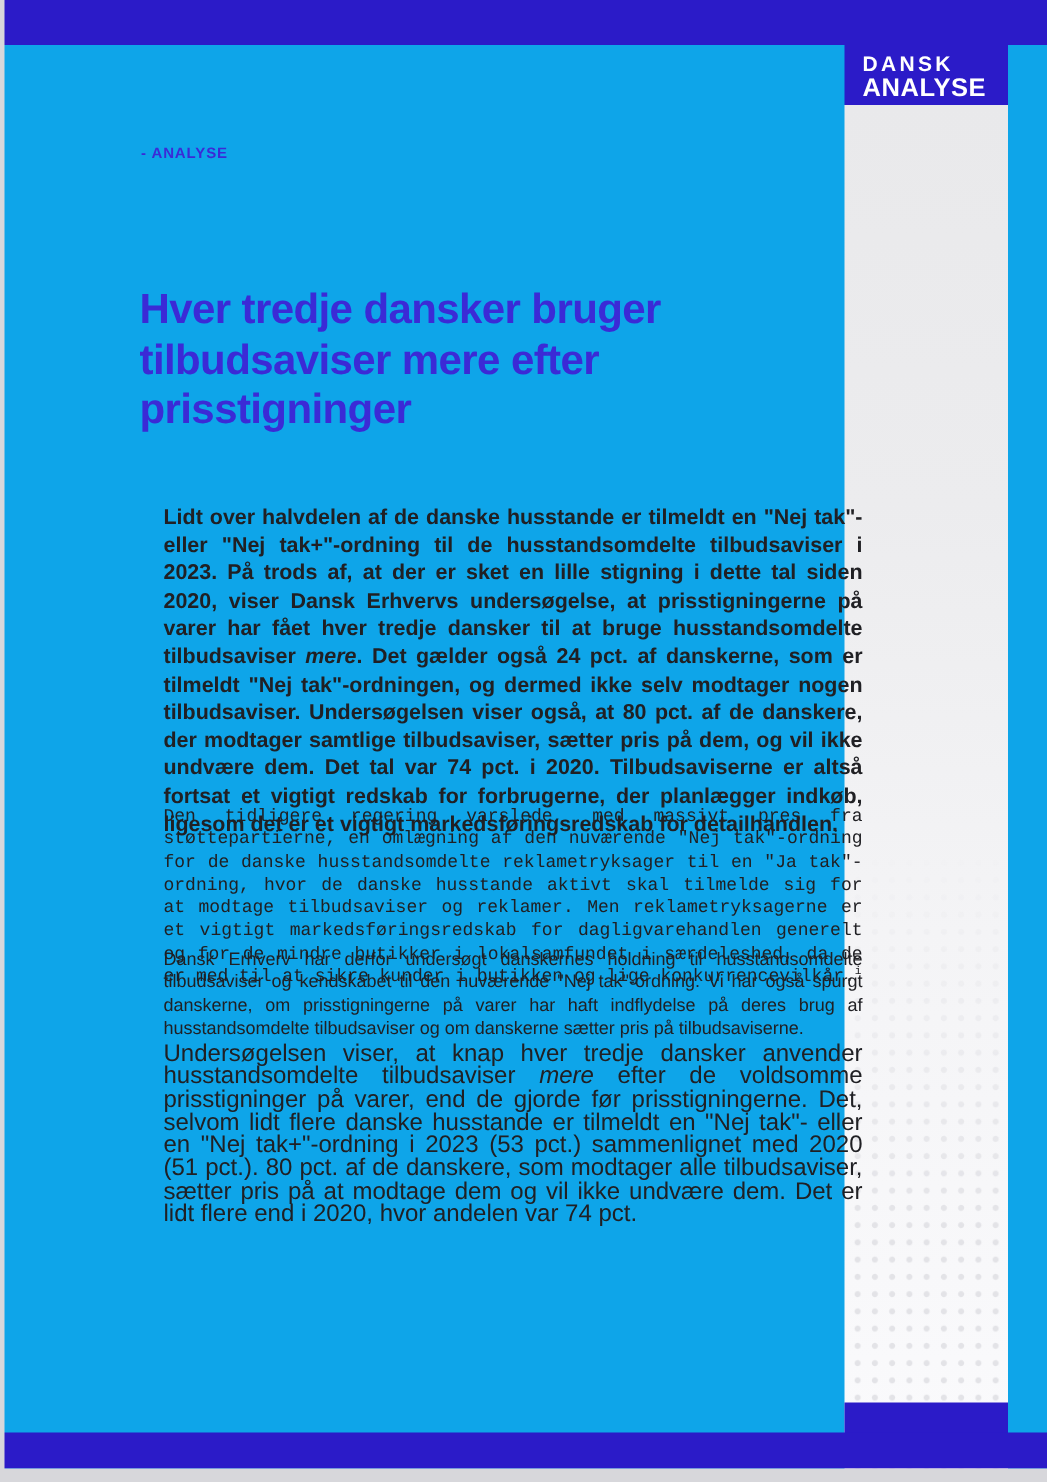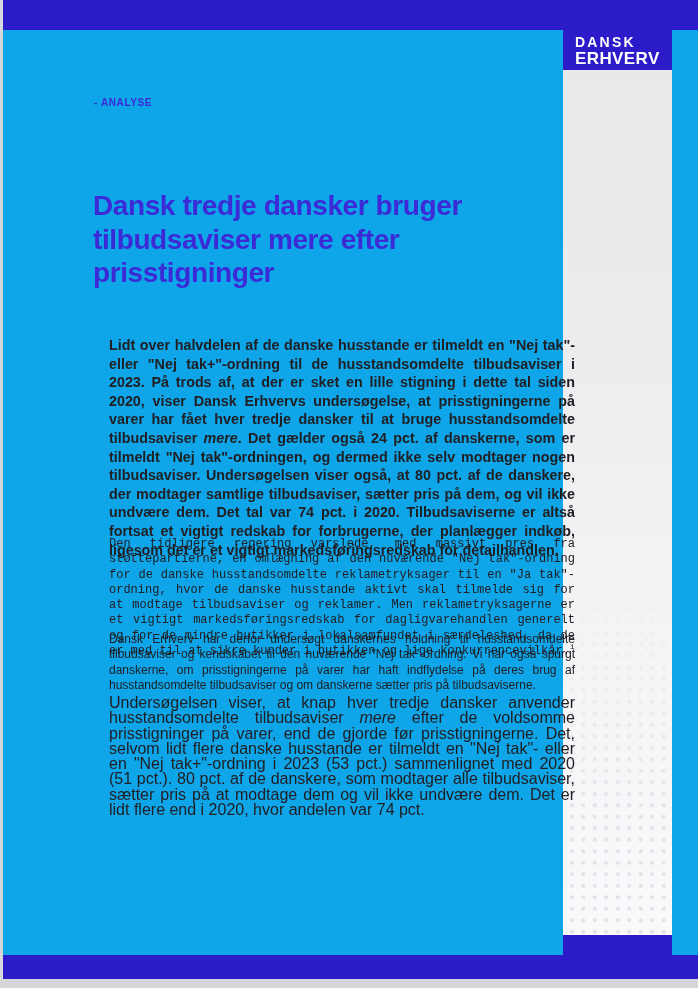--- a/index.html
+++ b/index.html
@@ -56,32 +56,32 @@
 </style>
 </head>
 <body>
 
 <div class="page" style="--brand: #2b1bc8; --heading: #3b2ad6; --ink: #202024; --dot: #e3e3e7; --edge: #d7d7db;">
 
   <div class="topbar"></div>
 
   <div class="logo-box">
     <div class="logo-line1">DANSK</div>
-    <div class="logo-line2">ERHVERV</div>
+    <div class="logo-line2">ANALYSE</div>
   </div>
 
   <div class="side-column">
     <div class="dots"></div>
     <div class="page-num">Side 1/10</div>
   </div>
   <div class="col-footer-box"></div>
 
   <div class="content">
     <div class="kicker">- ANALYSE</div>
-    <h1 class="title">Dansk tredje dansker bruger tilbudsaviser mere efter prisstigninger</h1>
+    <h1 class="title">Hver tredje dansker bruger tilbudsaviser mere efter prisstigninger</h1>
     <p class="para lead"><span>Lidt over halvdelen af de danske husstande er tilmeldt en "Nej tak"- eller "Nej tak+"-ordning til de husstandsomdelte tilbudsaviser i 2023. På trods af, at der er sket en lille stigning i dette tal siden 2020, viser Dansk Erhvervs undersøgelse, at prisstigningerne på varer har fået hver tredje dansker til at bruge husstandsomdelte tilbudsaviser </span><em>mere</em><span>. Det gælder også 24 pct. af danskerne, som er tilmeldt "Nej tak"-ordningen, og dermed ikke selv modtager nogen tilbudsaviser. Undersøgelsen viser også, at 80 pct. af de danskere, der modtager samtlige tilbudsaviser, sætter pris på dem, og vil ikke undvære dem. Det tal var 74 pct. i 2020. Tilbudsaviserne er altså fortsat et vigtigt redskab for forbrugerne, der planlægger indkøb, ligesom det er et vigtigt markedsføringsredskab for detailhandlen.</span></p>
     <p class="para p2"><span>Den tidligere regering varslede, med massivt pres fra støttepartierne, en omlægning af den nuværende "Nej tak"-ordning for de danske husstandsomdelte reklametryksager til en "Ja tak"-ordning, hvor de danske husstande aktivt skal tilmelde sig for at modtage tilbudsaviser og reklamer. Men reklametryksagerne er et vigtigt markedsføringsredskab for dagligvarehandlen generelt og for de mindre butikker i lokalsamfundet i særdeleshed, da de er med til at sikre kunder i butikken og lige konkurrencevilkår.</span><sup>i</sup></p>
     <p class="para p3"><span>Dansk Erhverv har derfor undersøgt danskernes holdning til husstandsomdelte tilbudsaviser og kendskabet til den nuværende "Nej tak"-ordning. Vi har også spurgt danskerne, om prisstigningerne på varer har haft indflydelse på deres brug af husstandsomdelte tilbudsaviser og om danskerne sætter pris på tilbudsaviserne.</span></p>
     <p class="para p4"><span>Undersøgelsen viser, at knap hver tredje dansker anvender husstandsomdelte tilbudsaviser </span><em>mere</em><span> efter de voldsomme prisstigninger på varer, end de gjorde før prisstigningerne. Det, selvom lidt flere danske husstande er tilmeldt en "Nej tak"- eller en "Nej tak+"-ordning i 2023 (53 pct.) sammenlignet med 2020 (51 pct.). 80 pct. af de danskere, som modtager alle tilbudsaviser, sætter pris på at modtage dem og vil ikke undvære dem. Det er lidt flere end i 2020, hvor andelen var 74 pct.</span></p>
   </div>
 
   <div class="bottombar"></div>
   <div class="bottom-edge"></div>
   <div class="left-edge"></div>
 

